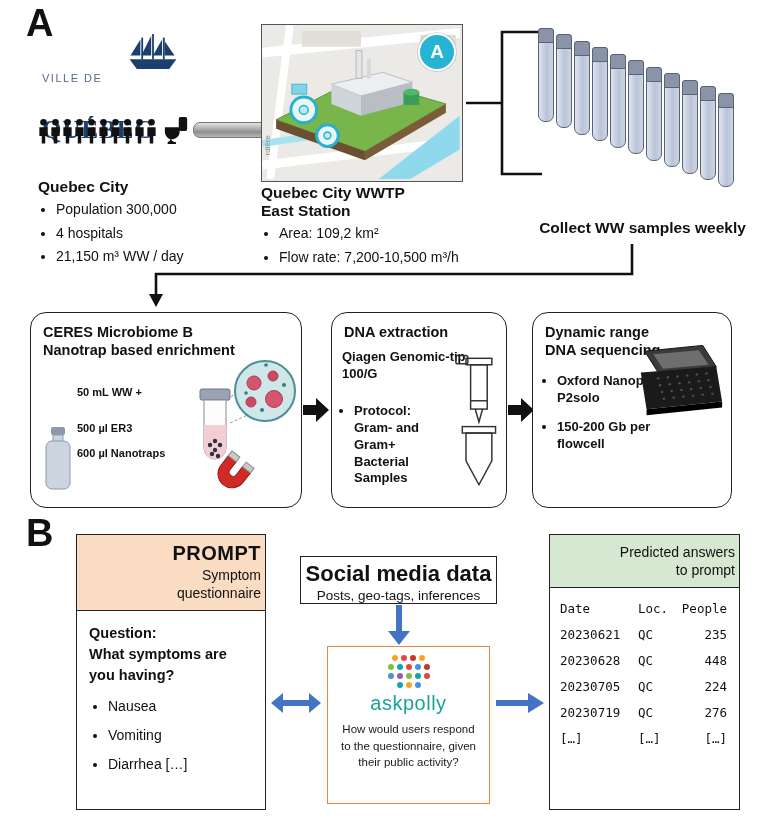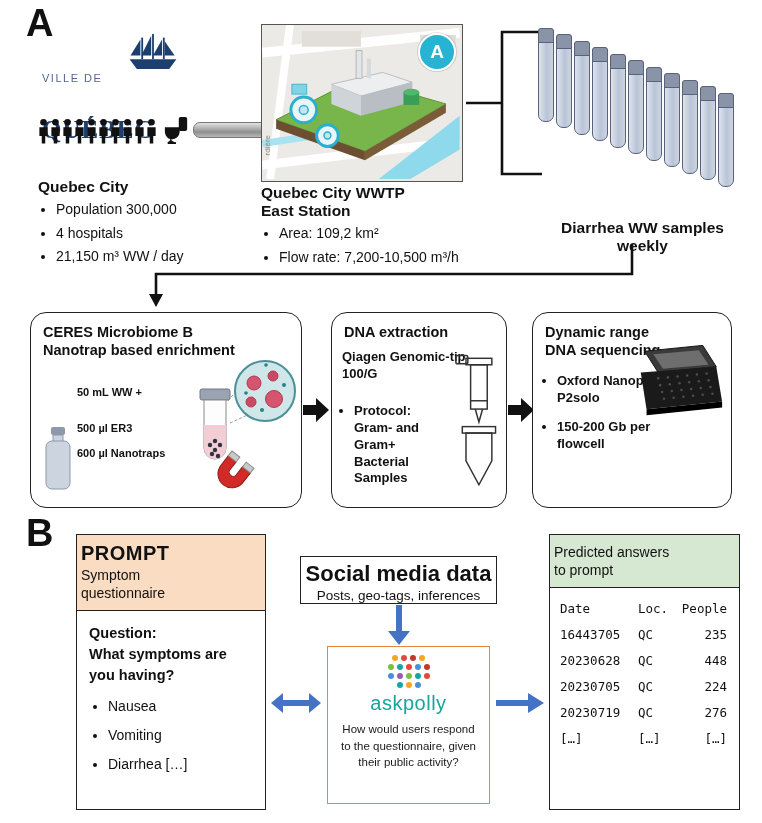--- a/index.html
+++ b/index.html
@@ -74,21 +74,21 @@
   #box3 ul.dots li{margin-bottom:12px;}
   #box3 .device{position:absolute;right:6px;top:32px;}
   .black-arrow{position:absolute;top:395px;}
   #arrow1{left:303px;}
   #arrow2{left:508px;}
 
   
   .bbox{position:absolute;border:1.5px solid #222;background:#fff;box-sizing:border-box;}
   #prompt-box{left:76px;top:534px;width:190px;height:276px;}
   #compile-box{left:549px;top:534px;width:191px;height:276px;}
-  .bhead{border-bottom:1.5px solid #222;text-align:left;padding:7px 4px 8px 4px;}
+  .bhead{border-bottom:1.5px solid #222;text-align:right;padding:7px 4px 8px 4px;}
   #prompt-box .bhead{background:var(--prompt_peach,#fadcc3);}
   #compile-box .bhead{background:var(--compile_green,#d6e7d2);}
   .bhead .h1{font-size:20px;font-weight:bold;letter-spacing:.5px;}
   .bhead .h2{font-size:14px;margin-top:2px;line-height:1.25;}
   #prompt-box .bbody{padding:12px 10px 0 12px;}
   #prompt-box .q1{font-size:14.5px;font-weight:bold;line-height:1.45;}
   #prompt-box .q2{font-size:14.5px;font-weight:bold;line-height:1.45;width:150px;}
   ul.plist{margin:12px 0 0 2px;padding-left:17px;font-size:14px;}
   ul.plist li{margin-bottom:13px;}
 
@@ -248,21 +248,21 @@
     <span class="tube" style="margin-top:13px"></span>
     <span class="tube" style="margin-top:19px"></span>
     <span class="tube" style="margin-top:26px"></span>
     <span class="tube" style="margin-top:32px"></span>
     <span class="tube" style="margin-top:39px"></span>
     <span class="tube" style="margin-top:45px"></span>
     <span class="tube" style="margin-top:52px"></span>
     <span class="tube" style="margin-top:58px"></span>
     <span class="tube" style="margin-top:65px"></span>
   </div>
-  <div class="abs" id="collect-label">Diarrhea WW samples weekly</div>
+  <div class="abs" id="collect-label">Collect WW samples weekly</div>
 
   <svg class="abs" id="elbow" width="510" height="72" viewBox="0 0 510 72">
     <path d="M492 4 V34 H16 V54" fill="none" stroke="#111" stroke-width="2.6"></path>
     <polygon points="9,54 23,54 16,67" fill="#111"></polygon>
   </svg>
 
   <div class="pbox" id="box1">
     <div class="title pre">CERES Microbiome B
 Nanotrap based enrichment</div>
     <svg class="bottle" width="30" height="64" viewBox="0 0 30 64">
@@ -454,21 +454,21 @@
       <div class="h2 pre">Predicted answers
 to prompt</div>
     </div>
     <div class="table">
       <div class="trow">
         <span class="c1">Date</span>
         <span class="c2">Loc.</span>
         <span class="c3">People</span>
       </div>
       <div class="trow">
-        <span class="c1">16443705</span>
+        <span class="c1">20230621</span>
         <span class="c2">QC</span>
         <span class="c3">235</span>
       </div>
       <div class="trow">
         <span class="c1">20230628</span>
         <span class="c2">QC</span>
         <span class="c3">448</span>
       </div>
       <div class="trow">
         <span class="c1">20230705</span>

